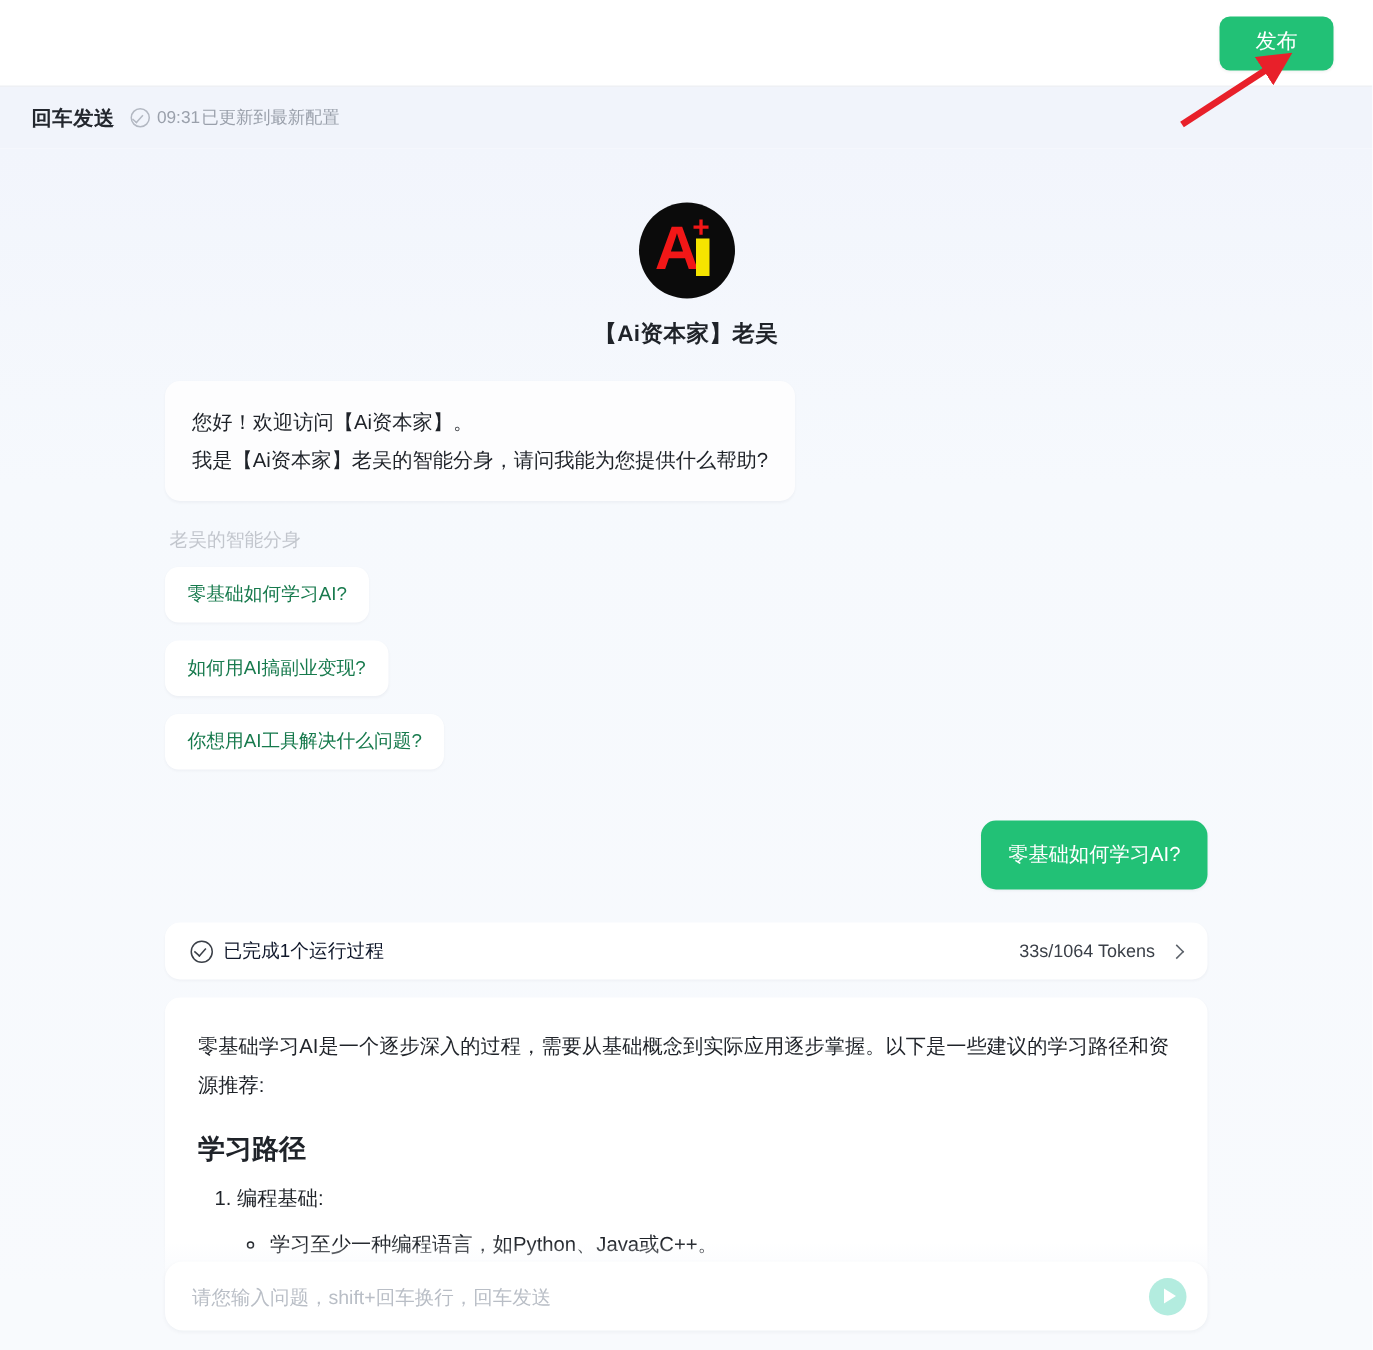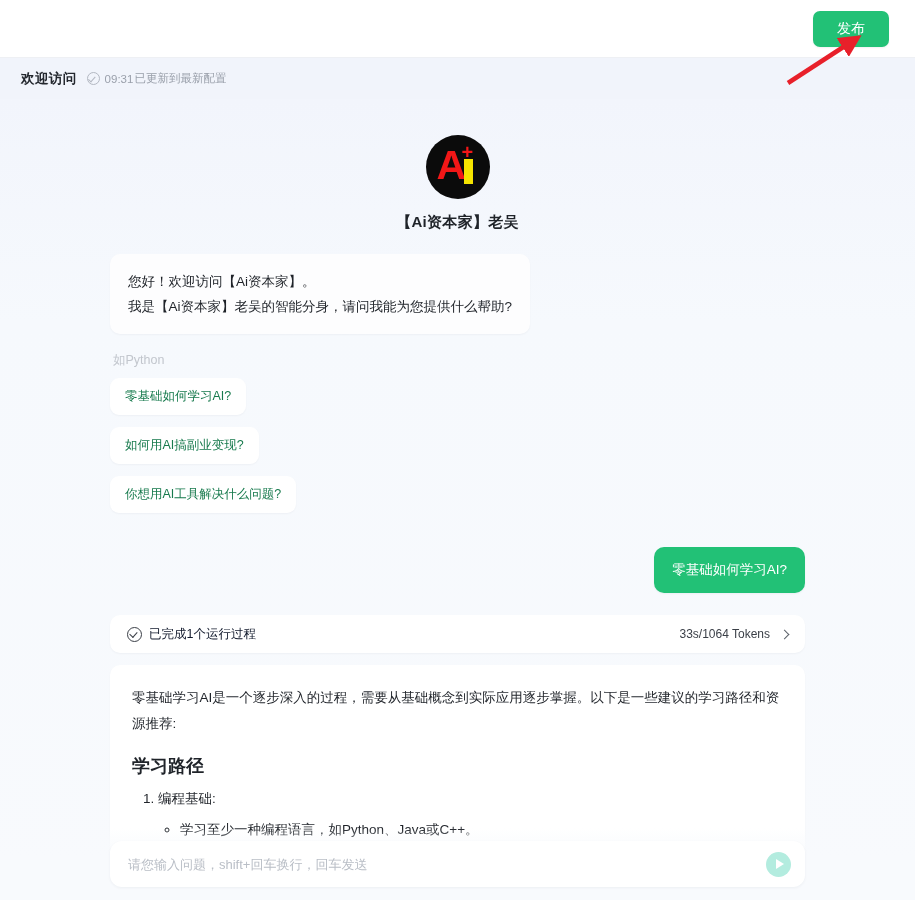--- a/index.html
+++ b/index.html
@@ -327,21 +327,21 @@
   }
 </style>
 </head>
 <body>
 
 <div class="toolbar">
   <button class="publish-btn">发布</button>
 </div>
 
 <div class="subheader">
-  <span class="subheader-title">欢迎访问</span>
+  <span class="subheader-title">回车发送</span>
   <span class="subheader-status">
     <span class="check-circle"></span>
     <span>09:31</span>
     <span class="subheader-status-text">已更新到最新配置</span>
   </span>
 </div>
 
 <div class="chat-area">
   <div class="chat-scroll">
 
@@ -355,21 +355,21 @@
     </div>
 
     <div class="msg-row">
       <div class="bubble-bot">
         <div class="line">您好！欢迎访问【Ai资本家】。</div>
         <div class="line">我是【Ai资本家】老吴的智能分身，请问我能为您提供什么帮助?</div>
       </div>
     </div>
 
     <div class="suggest-wrap">
-      <div class="suggest-label">如Python</div>
+      <div class="suggest-label">老吴的智能分身</div>
       <div class="chip-row">
         <span class="chip">零基础如何学习AI?</span>
       </div>
       <div class="chip-row">
         <span class="chip">如何用AI搞副业变现?</span>
       </div>
       <div class="chip-row">
         <span class="chip">你想用AI工具解决什么问题?</span>
       </div>
     </div>

